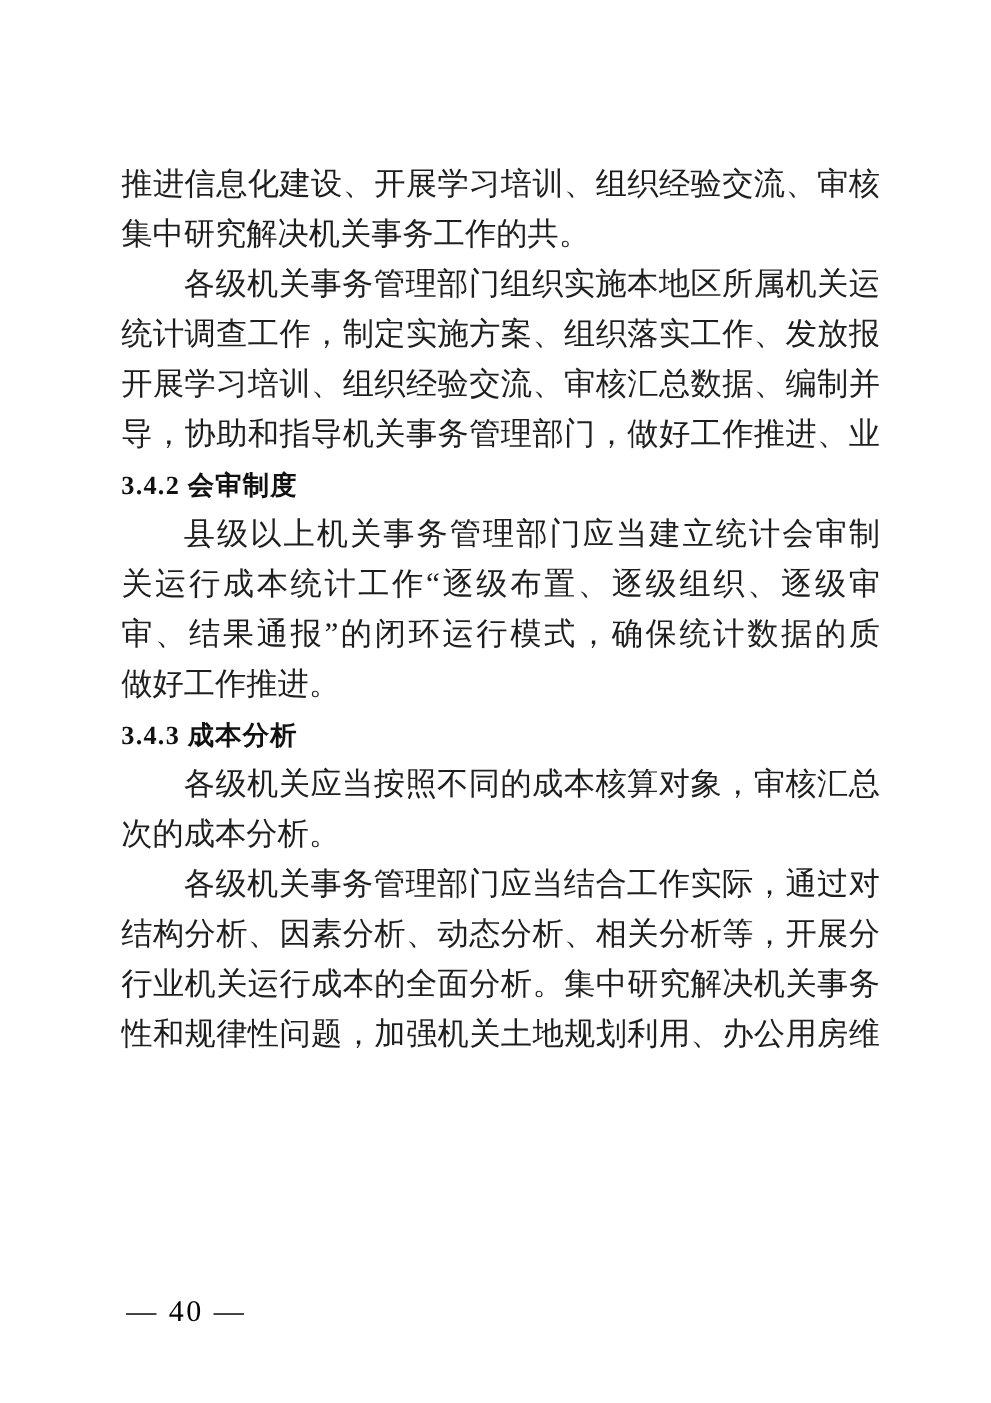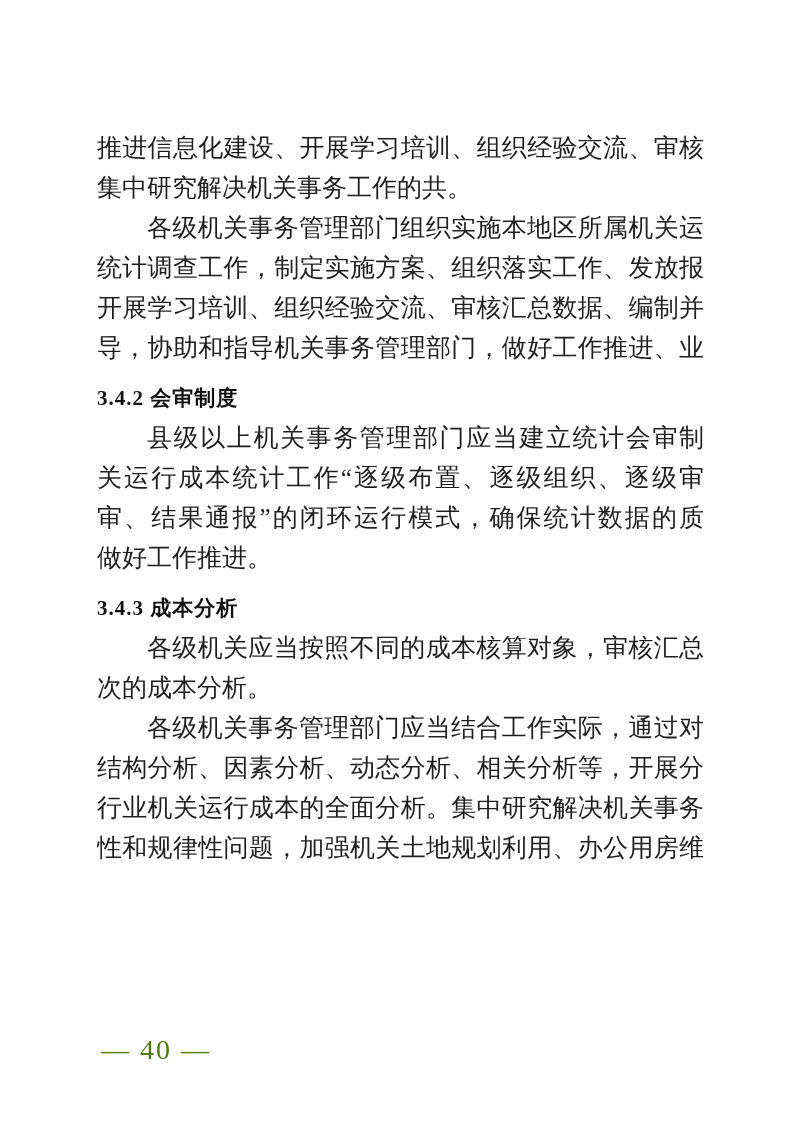--- a/index.html
+++ b/index.html
@@ -36,29 +36,28 @@
   .l-ind {
     text-indent: 2em;
   }
   .heading {
     font-size: 21px;
     font-weight: 700;
     color: #111111;
     text-align: left;
     text-align-last: left;
     letter-spacing: 1px;
-    margin-top: 10px;
   }
   .footer {
     position: absolute;
     left: 101px;
     top: 1038px;
-    font-size: 28px;
+    font-size: 24px;
     line-height: 24px;
-    color: #4d7c0f;
+    color: #000000;
     letter-spacing: 2px;
   }
 </style>
 </head>
 <body>
 
 <div class="page">
 
   <main class="text-block">
     <div class="line">推进信息化建设、开展学习培训、组织经验交流、审核汇总数据、</div>

